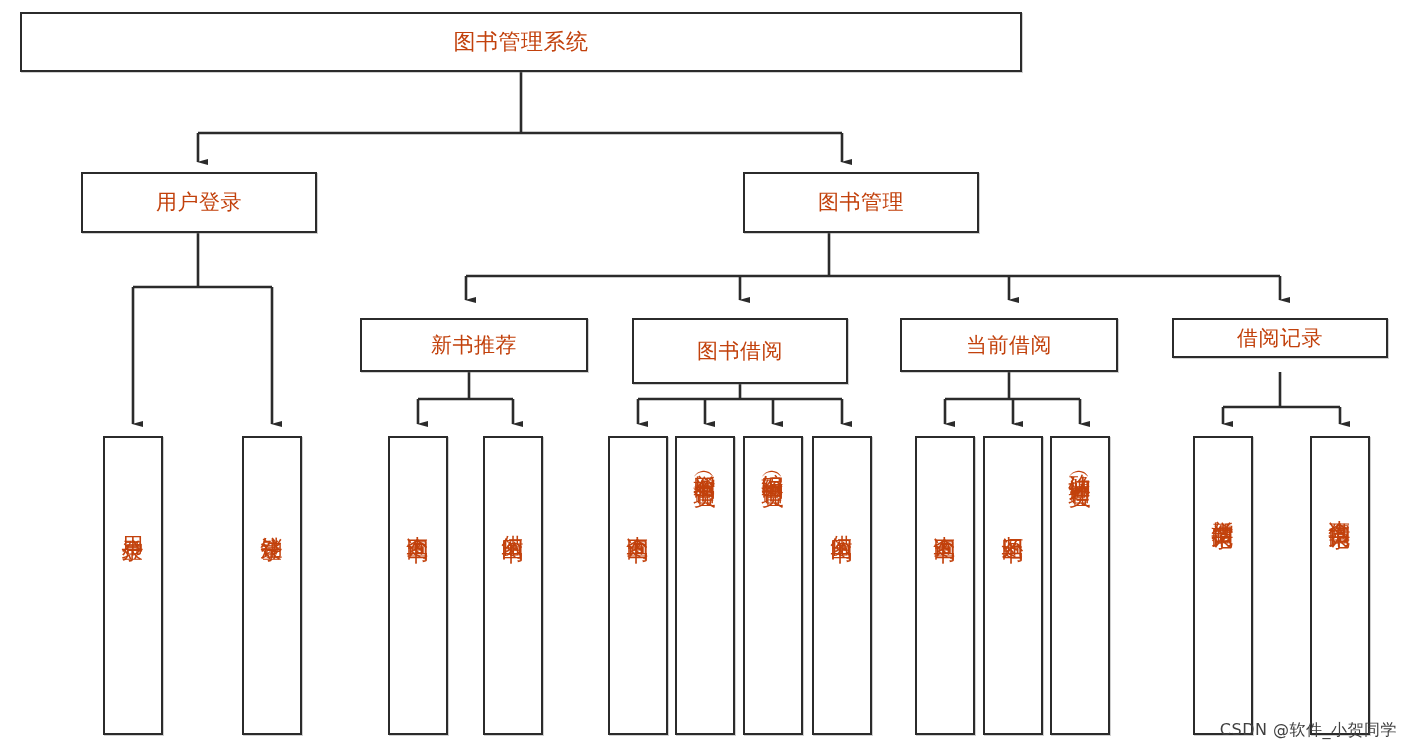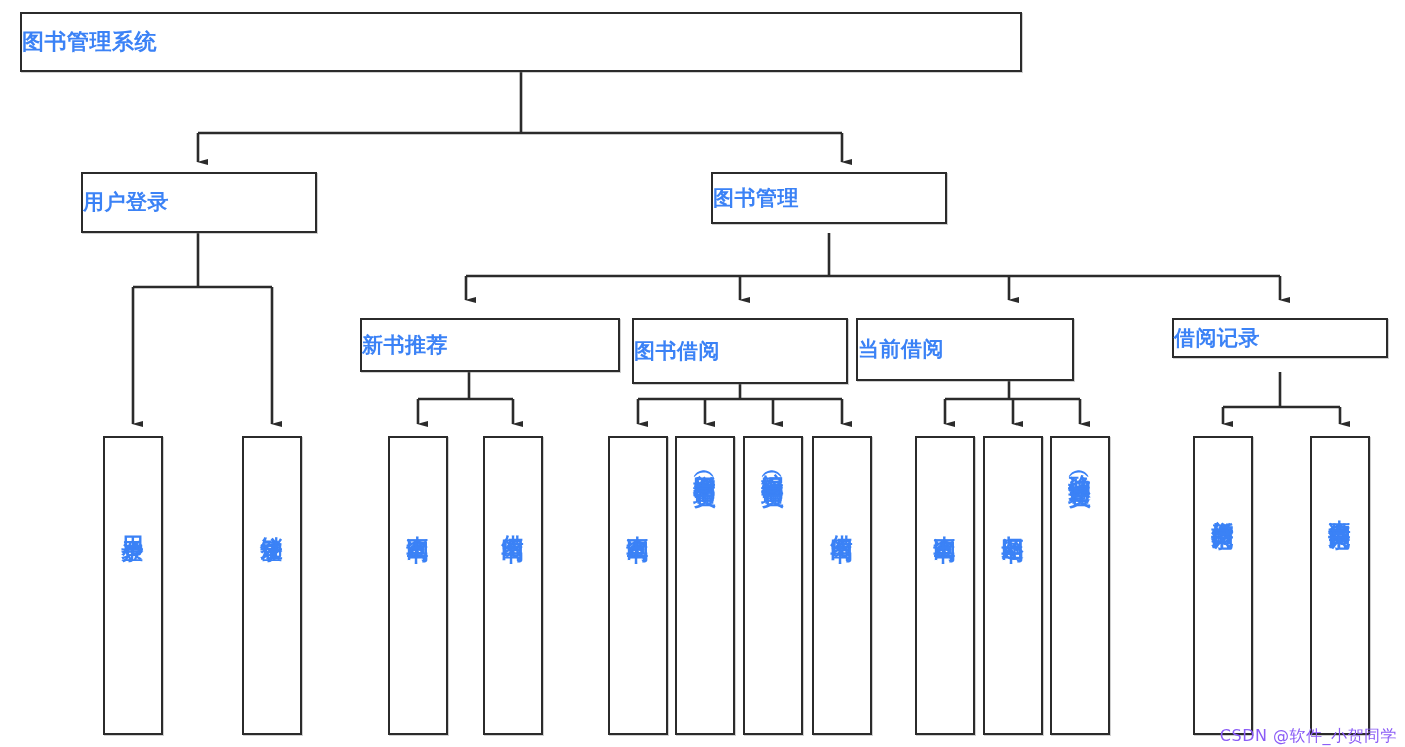--- a/index.html
+++ b/index.html
@@ -25,23 +25,23 @@
     height: 747px;
     pointer-events: none;
   }
   .node {
     position: absolute;
     box-sizing: border-box;
     border: 2.5px solid #2b2b2b;
     background: #ffffff;
     display: flex;
     align-items: center;
-    color: #3b82f6;
+    justify-content: center;
+    color: #c2410c;
     box-shadow: 1px 1px 0 rgba(120,120,120,0.35);
-    font-weight: bold;
   }
   .node .label {
     text-align: center;
     line-height: 1.18;
     letter-spacing: 0.5px;
   }
   .node.horiz .label {
     writing-mode: horizontal-tb;
     font-size: 21px;
   }
@@ -66,23 +66,23 @@
   }
   .node.vert.mid .label {
     margin-top: 56px;
   }
   .node.vert.tall .label {
     margin-top: 10px;
   }
   .watermark {
     position: absolute;
     right: 8px;
-    bottom: 0;
+    bottom: 6px;
     font-size: 16px;
-    color: #8b5cf6;
+    color: #404040;
     letter-spacing: 0.5px;
     user-select: none;
     margin-top: 30px;
   }
 </style>
 </head>
 <body>
 
 <div id="canvas">
 
@@ -136,31 +136,31 @@
     </g>
   </svg>
 
   <div class="node root horiz" style="left:20px; top:12px; width:1002px; height:60px;">
     <span class="label">图书管理系统</span>
   </div>
 
   <div class="node horiz" style="left:81px; top:172px; width:236px; height:61px;">
     <span class="label">用户登录</span>
   </div>
-  <div class="node horiz" style="left:711px; top:172px; width:236px; height:52px;">
+  <div class="node horiz" style="left:743px; top:172px; width:236px; height:61px;">
     <span class="label">图书管理</span>
   </div>
 
-  <div class="node horiz" style="left:360px; top:318px; width:260px; height:54px;">
+  <div class="node horiz" style="left:360px; top:318px; width:228px; height:54px;">
     <span class="label">新书推荐</span>
   </div>
   <div class="node horiz" style="left:632px; top:318px; width:216px; height:66px;">
     <span class="label">图书借阅</span>
   </div>
-  <div class="node horiz" style="left:856px; top:318px; width:218px; height:63px;">
+  <div class="node horiz" style="left:900px; top:318px; width:218px; height:54px;">
     <span class="label">当前借阅</span>
   </div>
   <div class="node horiz" style="left:1172px; top:318px; width:216px; height:40px;">
     <span class="label">借阅记录</span>
   </div>
 
   <div class="node vert short" style="left:103px; top:436px; width:60px; height:299px;">
     <span class="label">用户登录</span>
   </div>
   <div class="node vert short" style="left:242px; top:436px; width:60px; height:299px;">

